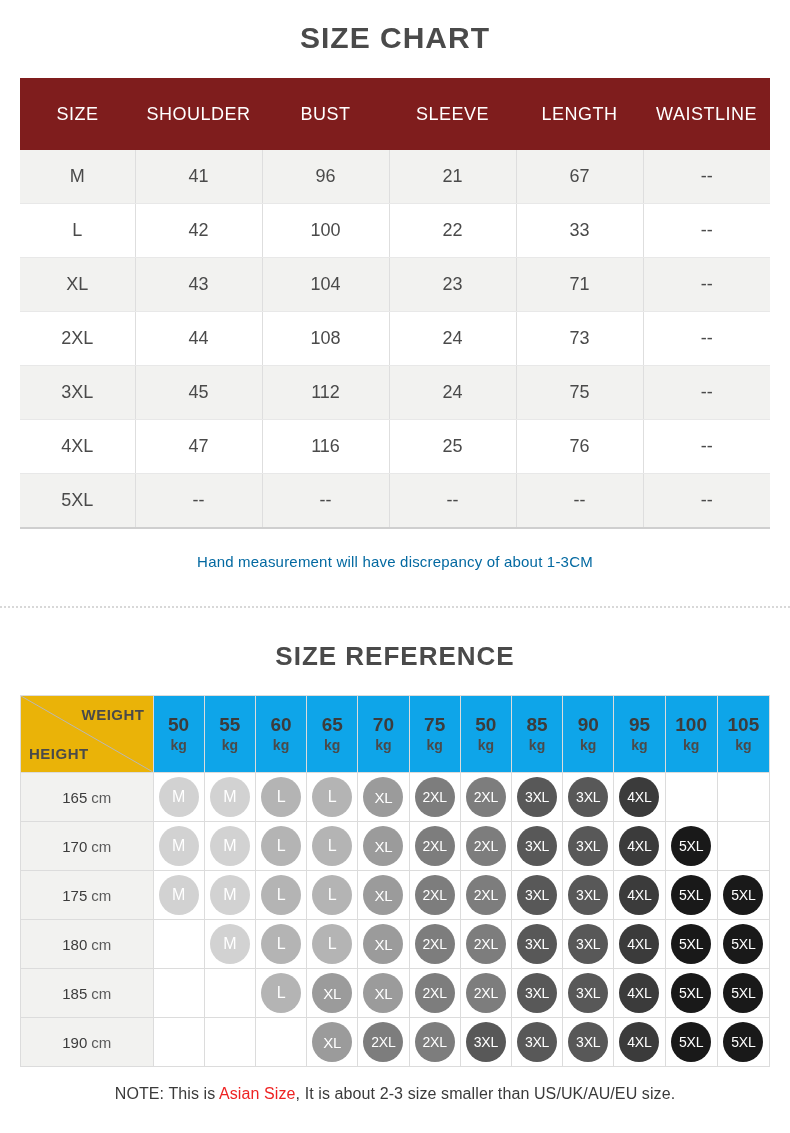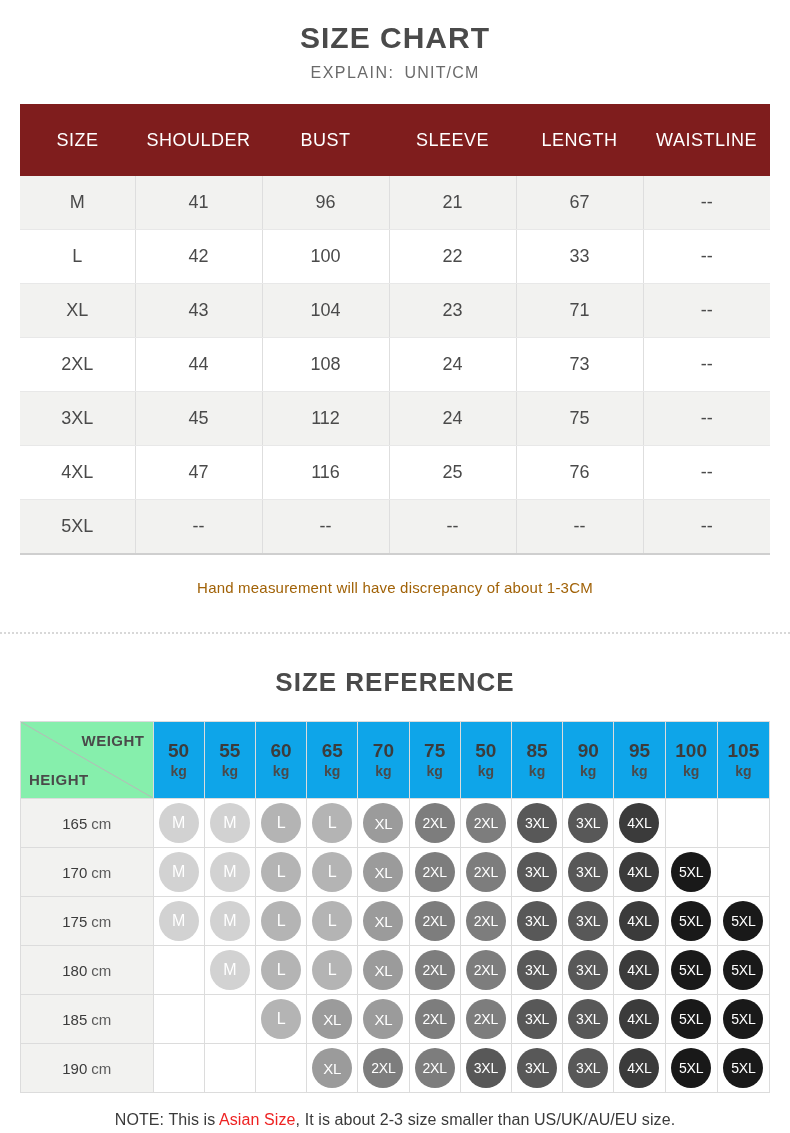--- a/index.html
+++ b/index.html
@@ -67,21 +67,21 @@
   table.size-table td:last-child { border-right: none; }
   table.size-table tbody tr:nth-child(odd) td { background: #f2f2f0; }
   table.size-table tbody tr:nth-child(even) td { background: #ffffff; }
   table.size-table tbody tr:last-child td { background: #f2f2f0; border-bottom: 2px solid #cfcfcf; }
   .col-size    { width: 115px; }
   .col-std     { width: 127px; }
 
   .hand-note {
     text-align: center;
     font-size: 15px;
-    color: #a16207;
+    color: #0369a1;
     margin-top: 24px;
     letter-spacing: 0.2px;
   }
 
   .dotted-divider {
     margin: 36px 0 0 0;
     height: 1px;
     border-top: 2px dotted #d8d8d8;
     width: 100%;
   }
@@ -106,21 +106,21 @@
   table.ref-table th,
   table.ref-table td {
     border: 1px solid #dcdcdc;
     text-align: center;
     vertical-align: middle;
     padding: 0;
   }
   .corner-cell {
     width: 132px;
     height: 76px;
-    background: #86efac;
+    background: #eab308;
     position: relative;
     padding: 0;
   }
   .corner-cell .diag {
     position: absolute;
     inset: 0;
   }
   .corner-cell .w-label {
     position: absolute;
     right: 8px;
@@ -201,23 +201,20 @@
   }
   .footer-note .accent { color: #ee2222; }
 </style>
 </head>
 <body>
 
 <div>
 
   <div class="chart-title">SIZE CHART</div>
 
-  <div class="chart-subtitle">
-    <span class="sub-label">EXPLAIN:</span><span class="sub-value">UNIT/CM</span>
-  </div>
 
   <div class="size-table-wrap">
     <table class="size-table">
       <colgroup>
         <col class="col-size">
           <col class="col-std">
           <col class="col-std">
           <col class="col-std">
           <col class="col-std">
           <col class="col-std">

